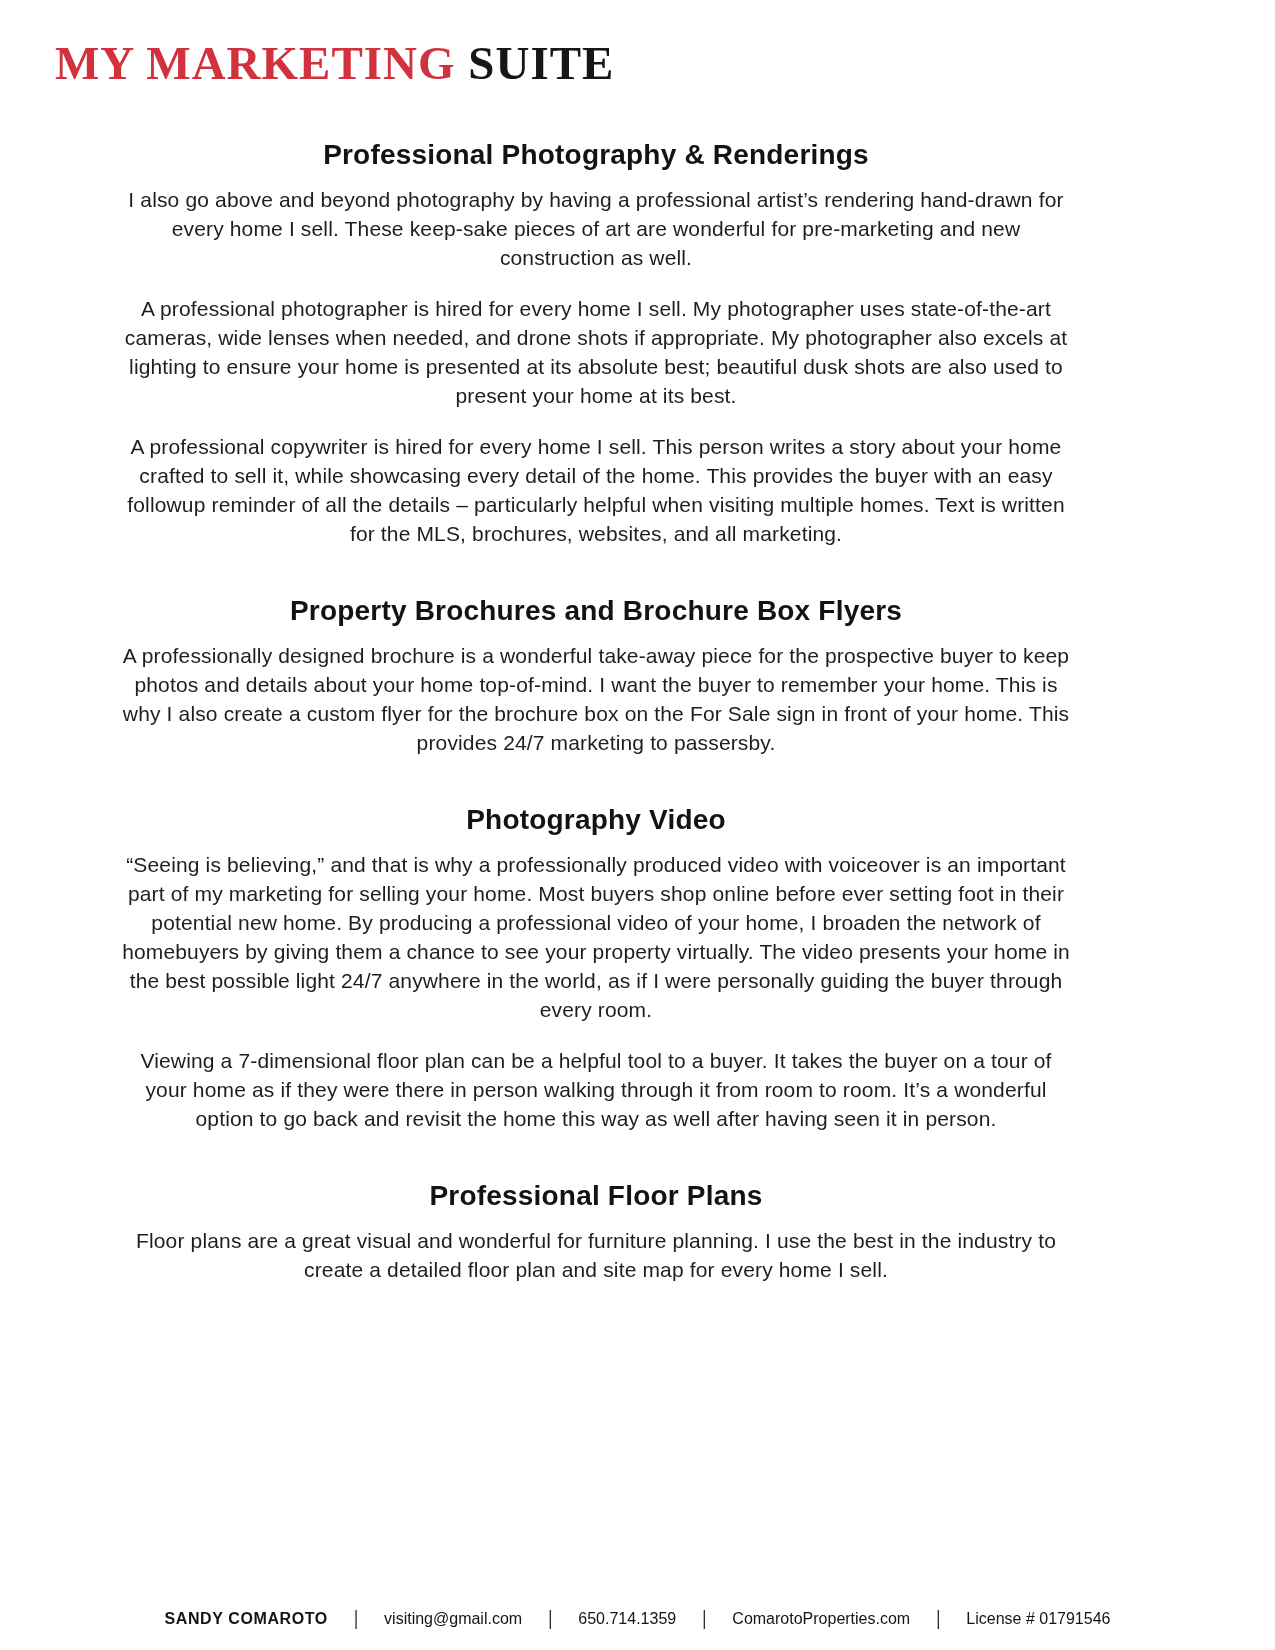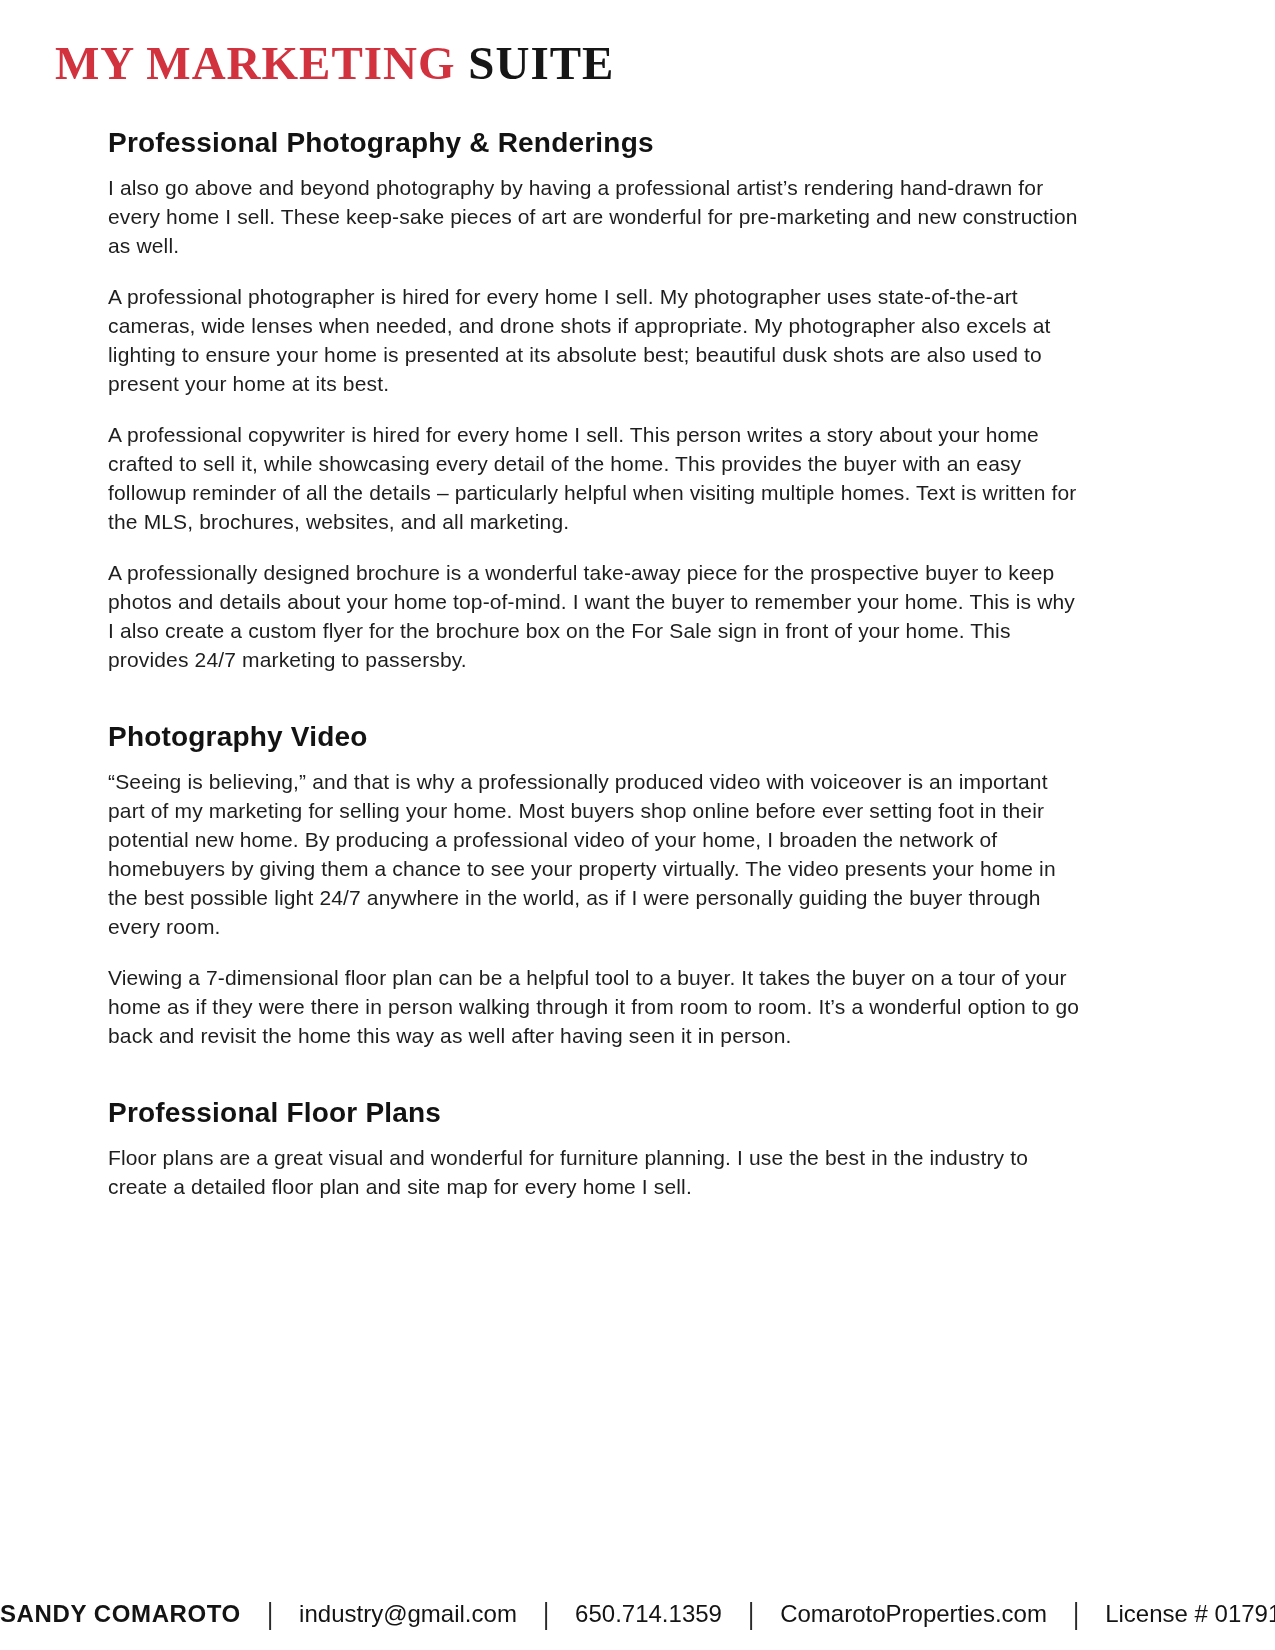--- a/index.html
+++ b/index.html
@@ -27,21 +27,21 @@
   }
   .brand .primary { color: #d2313e; }
   .brand .secondary { color: #161616; }
   
   .content {
     position: absolute;
     left: 108px;
     top: 126px;
     width: 976px;
   }
-  .content section { margin: 0; }
+  .content section { margin: 12px; text-align: center; }
   .content h2 {
     font-size: 28px;
     font-weight: 700;
     color: #131313;
     letter-spacing: 0.2px;
     margin: 46px 0 13px 0;
     line-height: 34px;
   }
   .content section:first-of-type h2 { margin-top: 0; }
   .content p {
@@ -51,23 +51,23 @@
     letter-spacing: 0.15px;
     margin: 0 0 22px 0;
   }
   
   .page-footer {
     position: absolute;
     left: 0;
     right: 0;
     bottom: 22px;
     display: flex;
-    justify-content: space-between;
+    justify-content: center;
     align-items: center;
-    font-size: 24px;
+    font-size: 16px;
     color: #141414;
     white-space: nowrap;
   }
   .page-footer .f-name {
     font-weight: 700;
     letter-spacing: 0.6px;
   }
   .page-footer .sep {
     display: inline-block;
     margin: 0 26px;
@@ -91,20 +91,21 @@
       <h2>Professional Photography &amp; Renderings</h2>
       <p>I also go above and beyond photography by having a professional artist’s rendering hand-drawn for every home I sell. These keep-sake pieces of art are wonderful for pre-marketing and new construction as well.</p>
       <p>A professional photographer is hired for every home I sell. My photographer uses state-of-the-art cameras, wide lenses when needed, and drone shots if appropriate. My photographer also excels at lighting to ensure your home is presented at its absolute best; beautiful dusk shots are also used to present your home at its best.</p>
     </section>
 
     <section>
       <p>A professional copywriter is hired for every home I sell. This person writes a story about your home crafted to sell it, while showcasing every detail of the home. This provides the buyer with an easy followup reminder of all the details – particularly helpful when visiting multiple homes. Text is written for the MLS, brochures, websites, and all marketing.</p>
     </section>
 
     <section>
+      <h2>Property Brochures and Brochure Box Flyers</h2>
       <p>A professionally designed brochure is a wonderful take-away piece for the prospective buyer to keep photos and details about your home top-of-mind. I want the buyer to remember your home. This is why I also create a custom flyer for the brochure box on the For Sale sign in front of your home. This provides 24/7 marketing to passersby.</p>
     </section>
 
     <section>
       <h2>Photography Video</h2>
       <p>“Seeing is believing,” and that is why a professionally produced video with voiceover is an important part of my marketing for selling your home. Most buyers shop online before ever setting foot in their potential new home. By producing a professional video of your home, I broaden the network of homebuyers by giving them a chance to see your property virtually. The video presents your home in the best possible light 24/7 anywhere in the world, as if I were personally guiding the buyer through every room.</p>
     </section>
 
     <section>
       <p>Viewing a 7-dimensional floor plan can be a helpful tool to a buyer. It takes the buyer on a tour of your home as if they were there in person walking through it from room to room. It’s a wonderful option to go back and revisit the home this way as well after having seen it in person.</p>
@@ -113,21 +114,21 @@
     <section>
       <h2>Professional Floor Plans</h2>
       <p>Floor plans are a great visual and wonderful for furniture planning. I use the best in the industry to create a detailed floor plan and site map for every home I sell.</p>
     </section>
 
   </div>
 
   <div class="page-footer">
     <span class="f-name">SANDY COMAROTO</span>
     <span class="sep">|</span>
-    <span>industry@gmail.com</span>
+    <span>visiting@gmail.com</span>
     <span class="sep">|</span>
     <span>650.714.1359</span>
     <span class="sep">|</span>
     <span>ComarotoProperties.com</span>
     <span class="sep">|</span>
     <span>License # 01791546</span>
   </div>
 
 </div>
 

